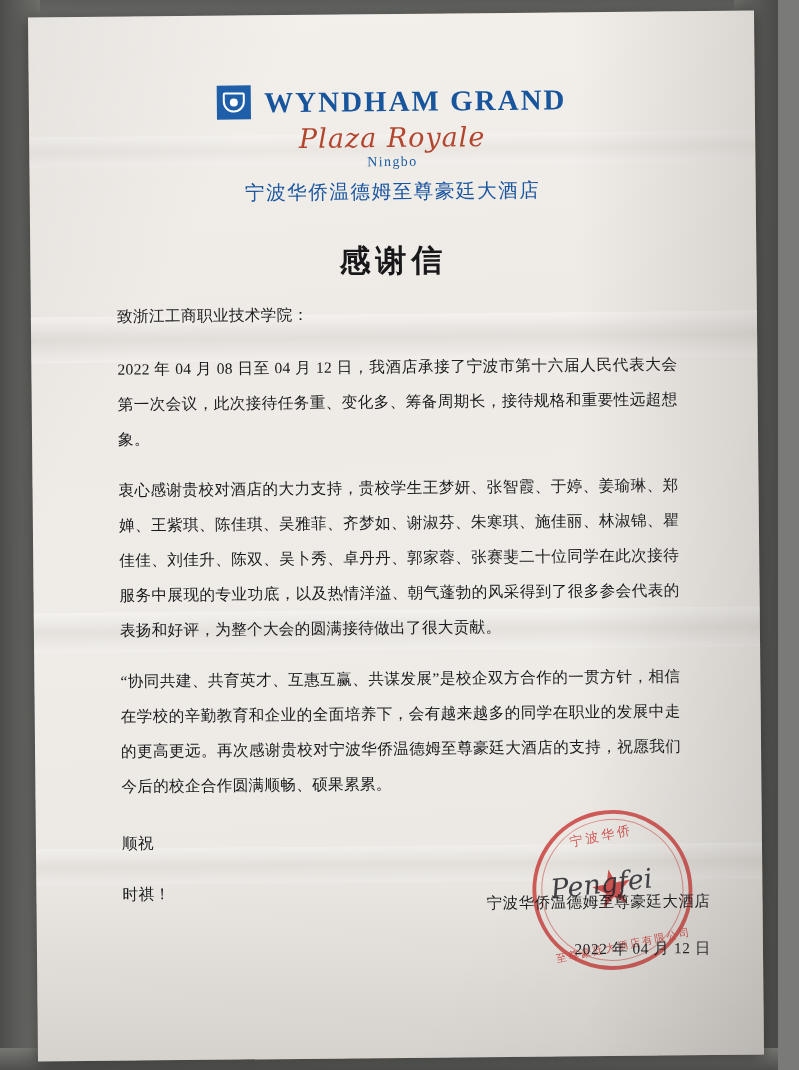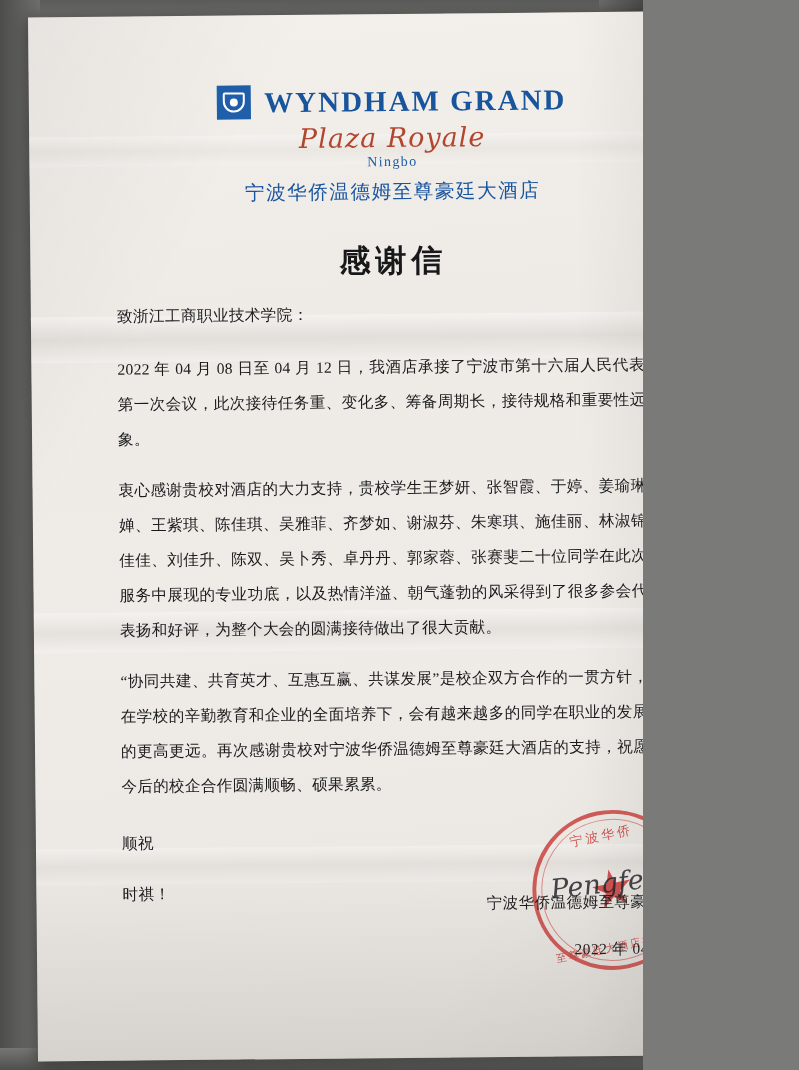--- a/index.html
+++ b/index.html
@@ -9,21 +9,21 @@
   }
   body {
     width: 799px;
     height: 1070px;
     overflow: hidden;
     font-family: "Liberation Sans", sans-serif;
   }
 
   .photo {
     position: relative;
-    width: 643px;
+    width: 778px;
     height: 1070px;
     background: #5f5f5d;
     overflow: hidden;
   }
 
   
   .bg-left {
     position: absolute;
     left: 0; top: 0;
     width: 40px; height: 1070px;

